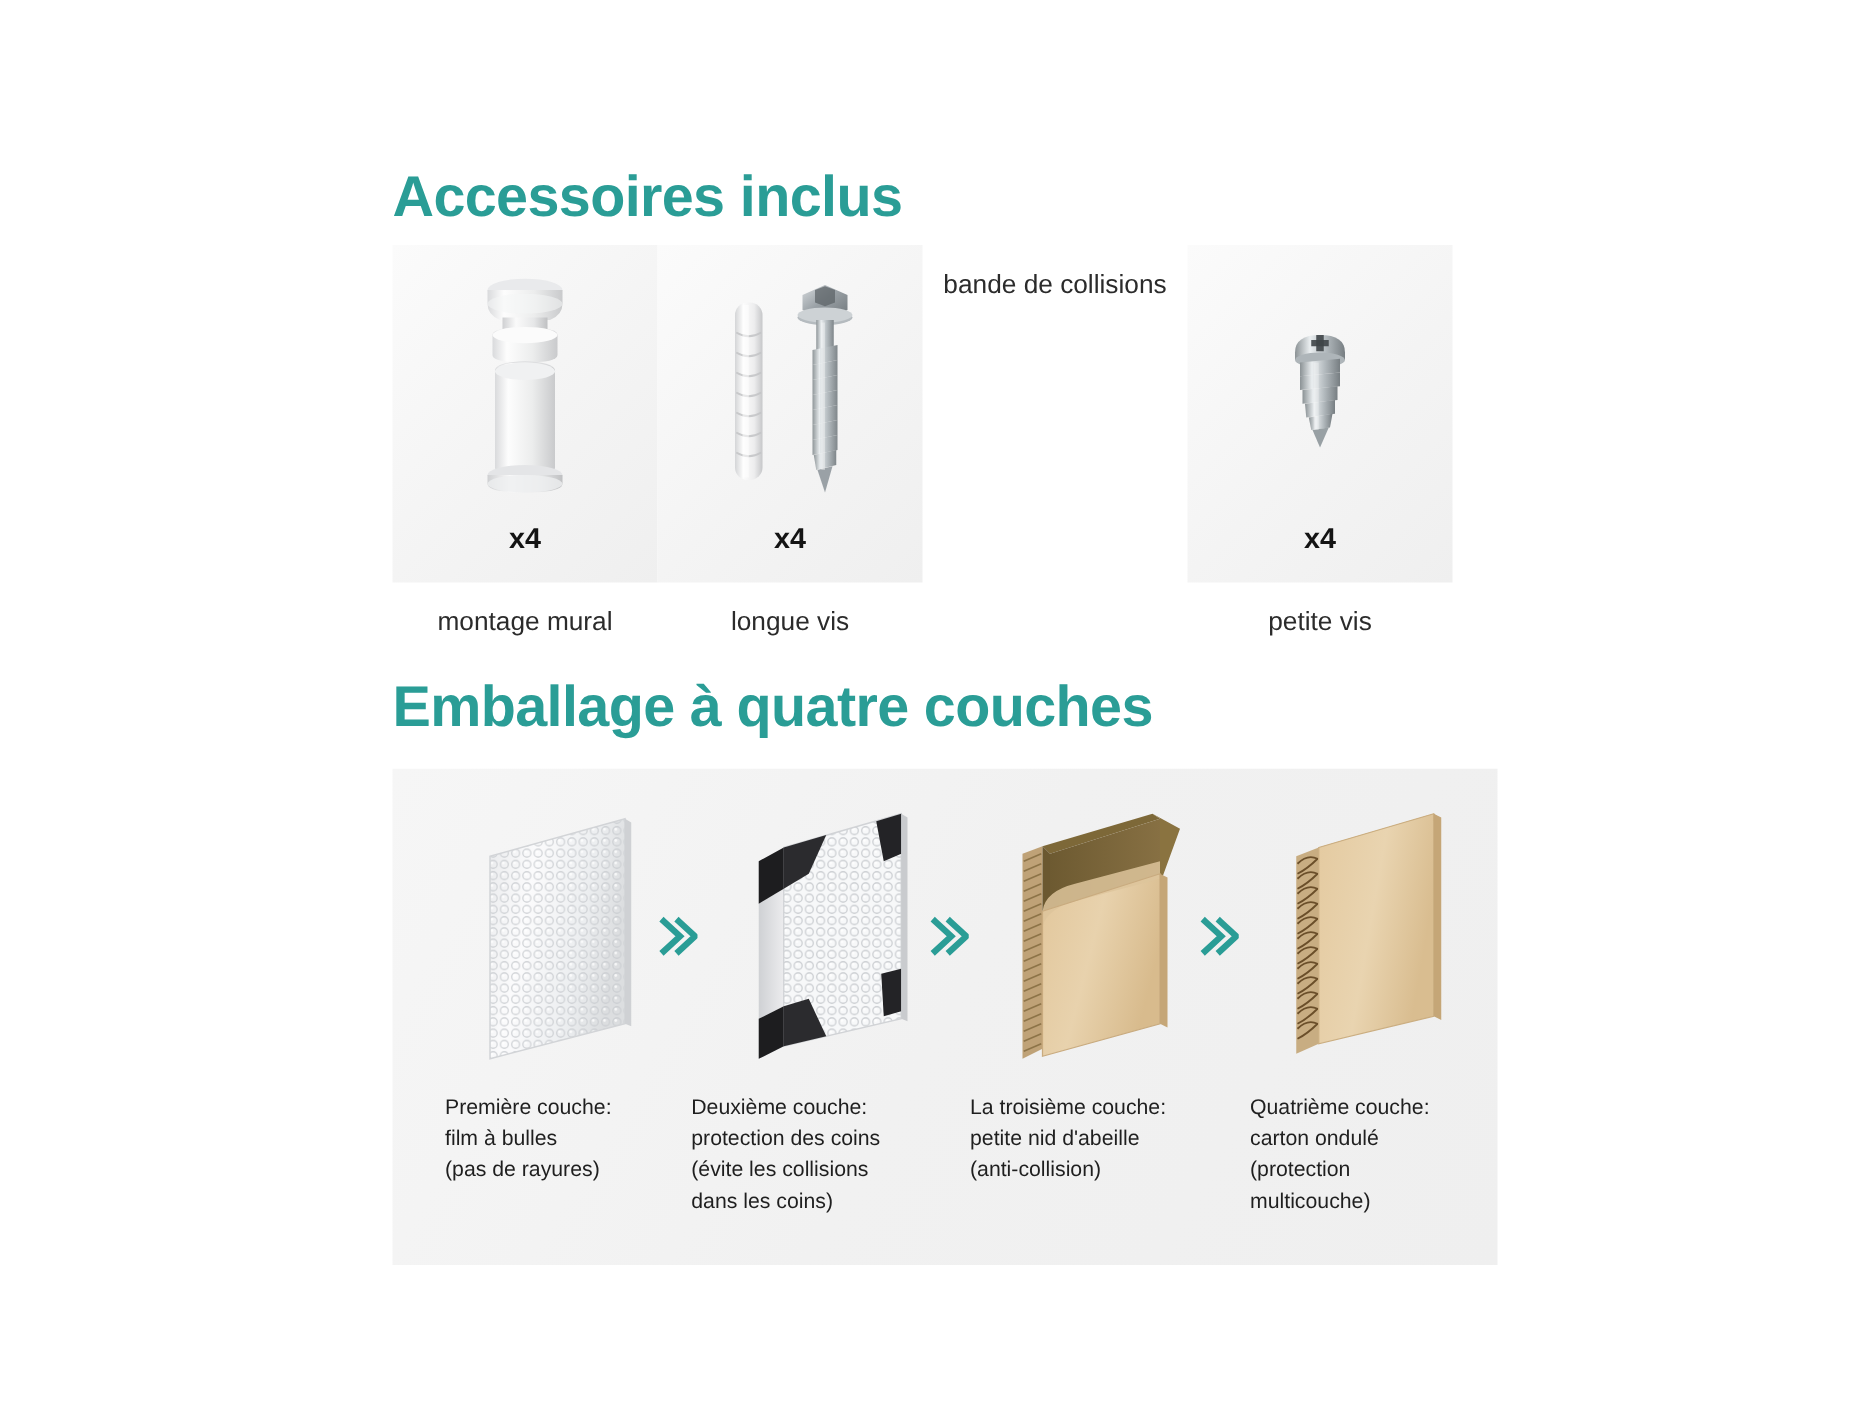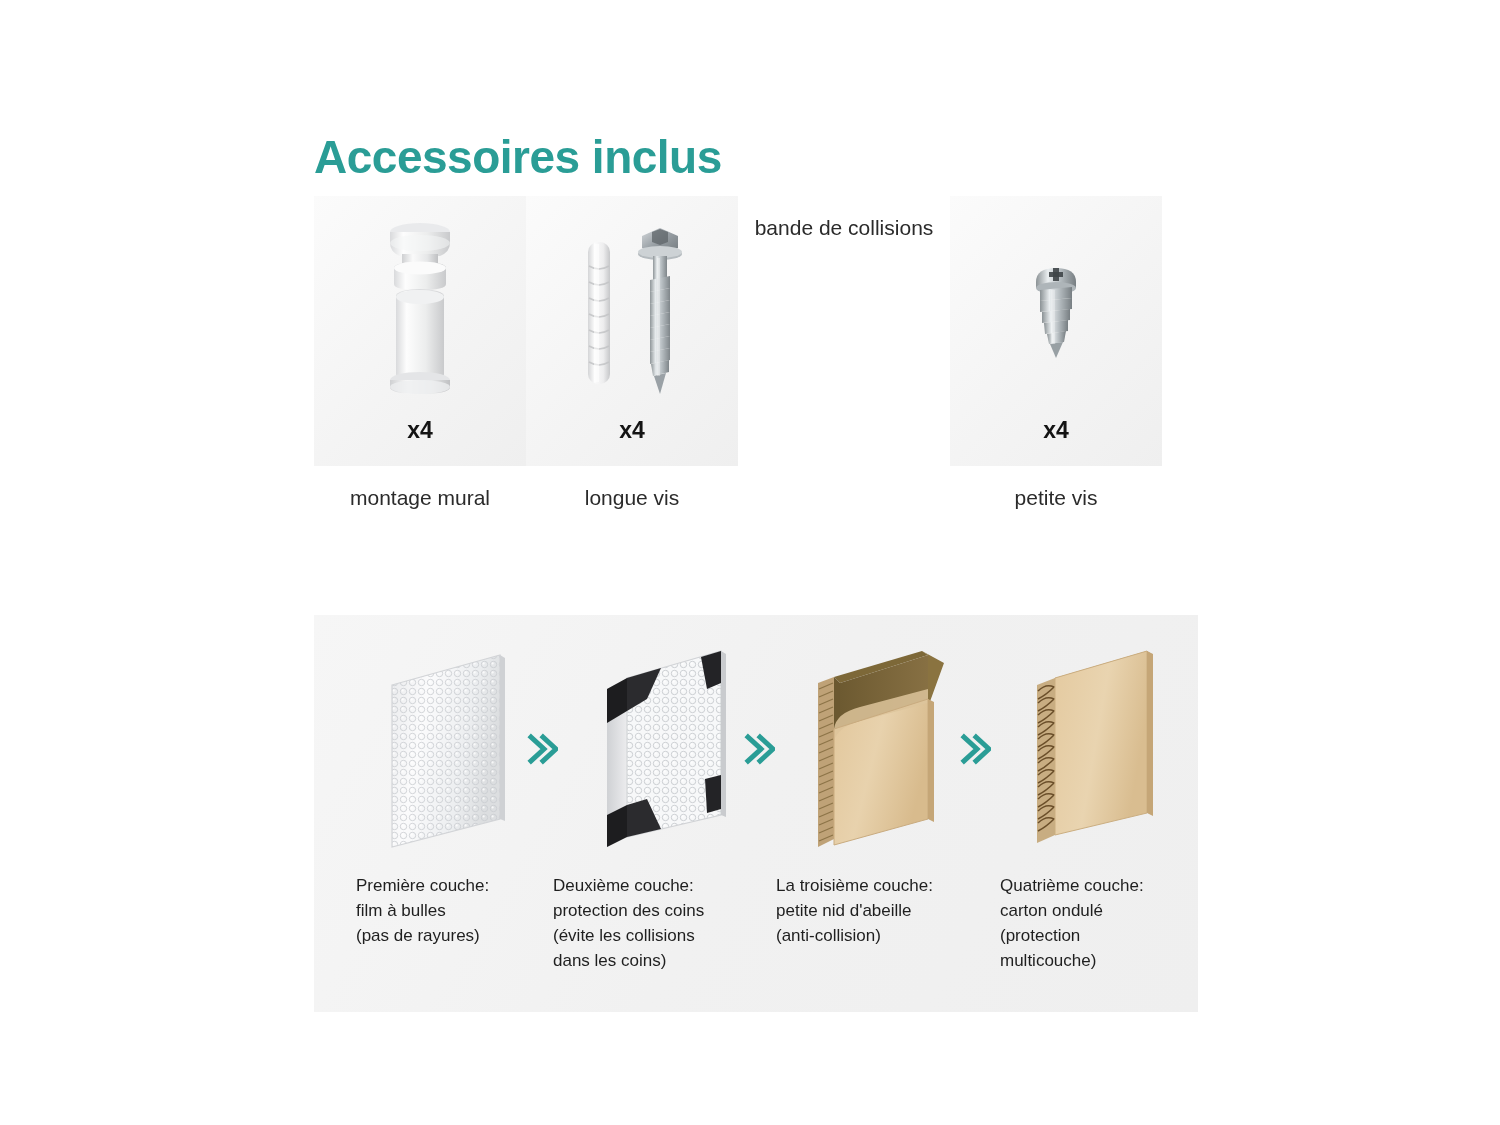--- a/index.html
+++ b/index.html
@@ -219,20 +219,21 @@
             </svg>
           </div>
           <div class="acc-qty">x4</div>
         </div>
         <div class="acc-caption">petite vis</div>
       </div>
 
     </div>
   </div>
 
+  <div class="heading" id="h-packaging">Emballage à quatre couches</div>
 
   <div id="packaging-panel">
 
     <div class="pk-stage">
 
       <div class="pk-slot" id="pk-slot-0">
         <svg viewBox="0 0 160 228" preserveAspectRatio="xMidYMid meet">
           <defs>
             <linearGradient id="bwG" x1="0" y1="0" x2="1" y2="0.3">
               <stop offset="0%" stop-color="#e9eaec"></stop>

